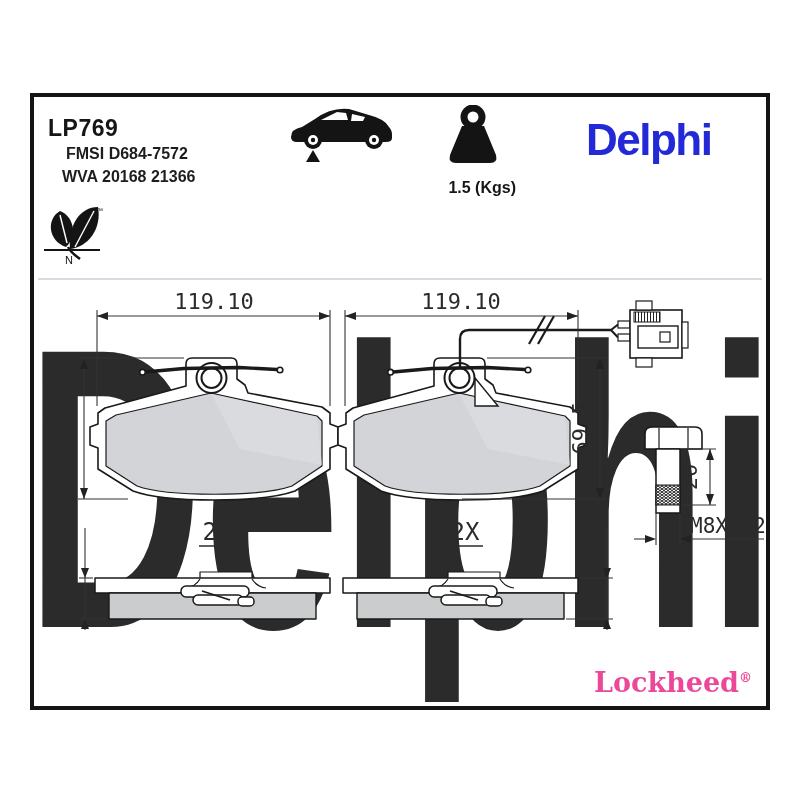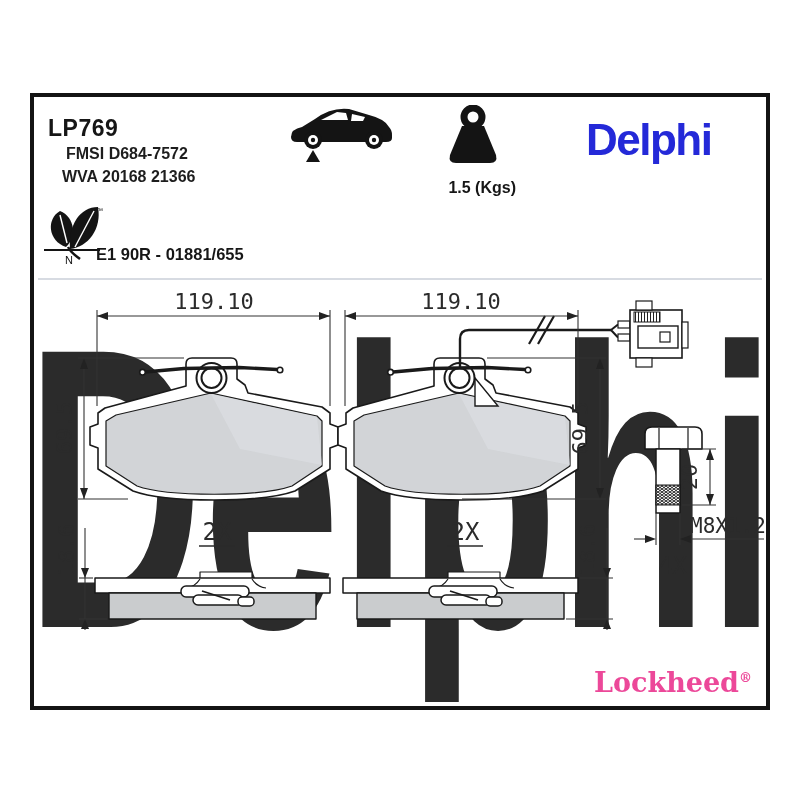--- a/index.html
+++ b/index.html
@@ -54,21 +54,20 @@
     <svg class="abs" style="left:8px; top:108px;" width="62" height="64" viewBox="0 0 62 64">
       <path d="M24 42 C6 36 4 14 18 6 C33 12 35 32 24 42 Z" fill="#141414"></path>
       <path d="M28 44 C26 20 38 2 56 2 C60 24 46 42 28 44 Z" fill="#141414"></path>
       <path d="M18 10 L25 38" stroke="#ffffff" stroke-width="1.4" fill="none"></path>
       <path d="M52 6 L33 42" stroke="#ffffff" stroke-width="1.4" fill="none"></path>
       <path d="M26 42 C29 48 33 50 38 54" stroke="#141414" stroke-width="2.5" fill="none"></path>
       <line x1="2" y1="45" x2="58" y2="45" stroke="#141414" stroke-width="2"></line>
       <text x="27" y="59" font-size="11" text-anchor="middle" style="font-family:'Liberation Sans',sans-serif; fill:#141414;">N</text>
       <text x="54" y="8" font-size="7" style="font-family:'Liberation Sans',sans-serif; fill:#141414;">™</text>
     </svg>
-    <div class="abs approval" style="left:62px; top:148px;">E1 90R - 01881/655</div>
 
     <div class="abs separator" style="left:4px; top:181px; width:724px;"></div>
 
     <svg class="abs" style="left:0px; top:185px;" width="732" height="420" viewBox="0 0 732 420">
       <defs>
         <pattern id="knurl" width="4" height="3" patternUnits="userSpaceOnUse">
           <rect width="4" height="3" fill="#ffffff"></rect>
           <path d="M0 0 L4 3 M4 0 L0 3" stroke="#111" stroke-width="0.9"></path>
         </pattern>
         <pattern id="hatchV" width="3" height="10" patternUnits="userSpaceOnUse">

